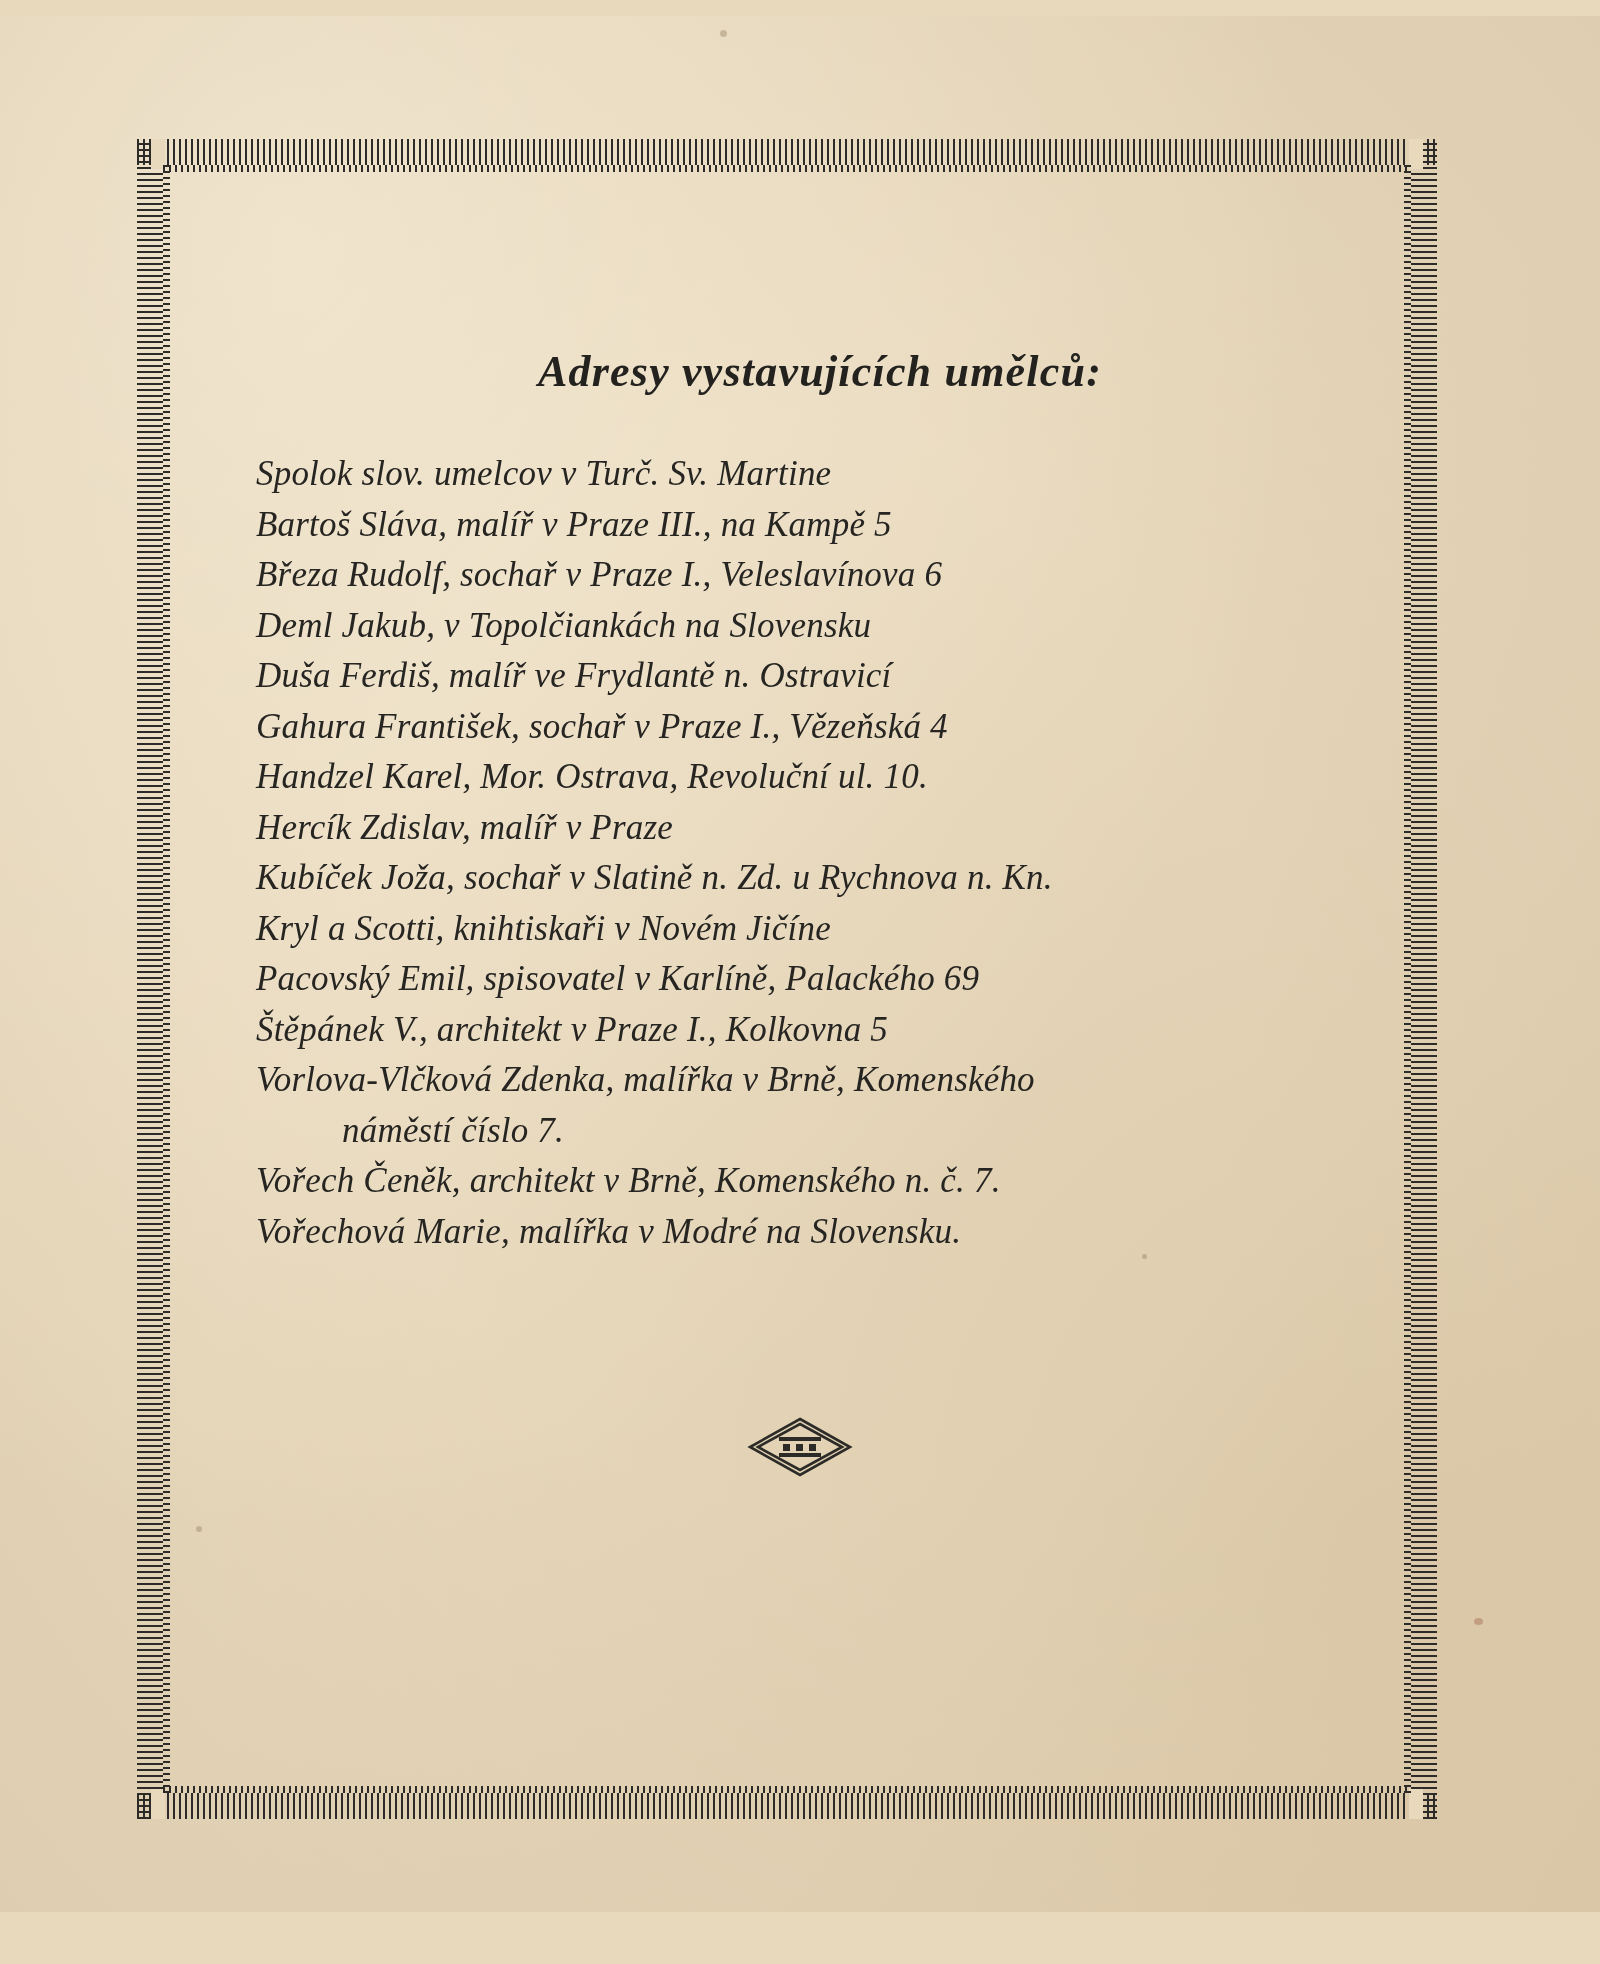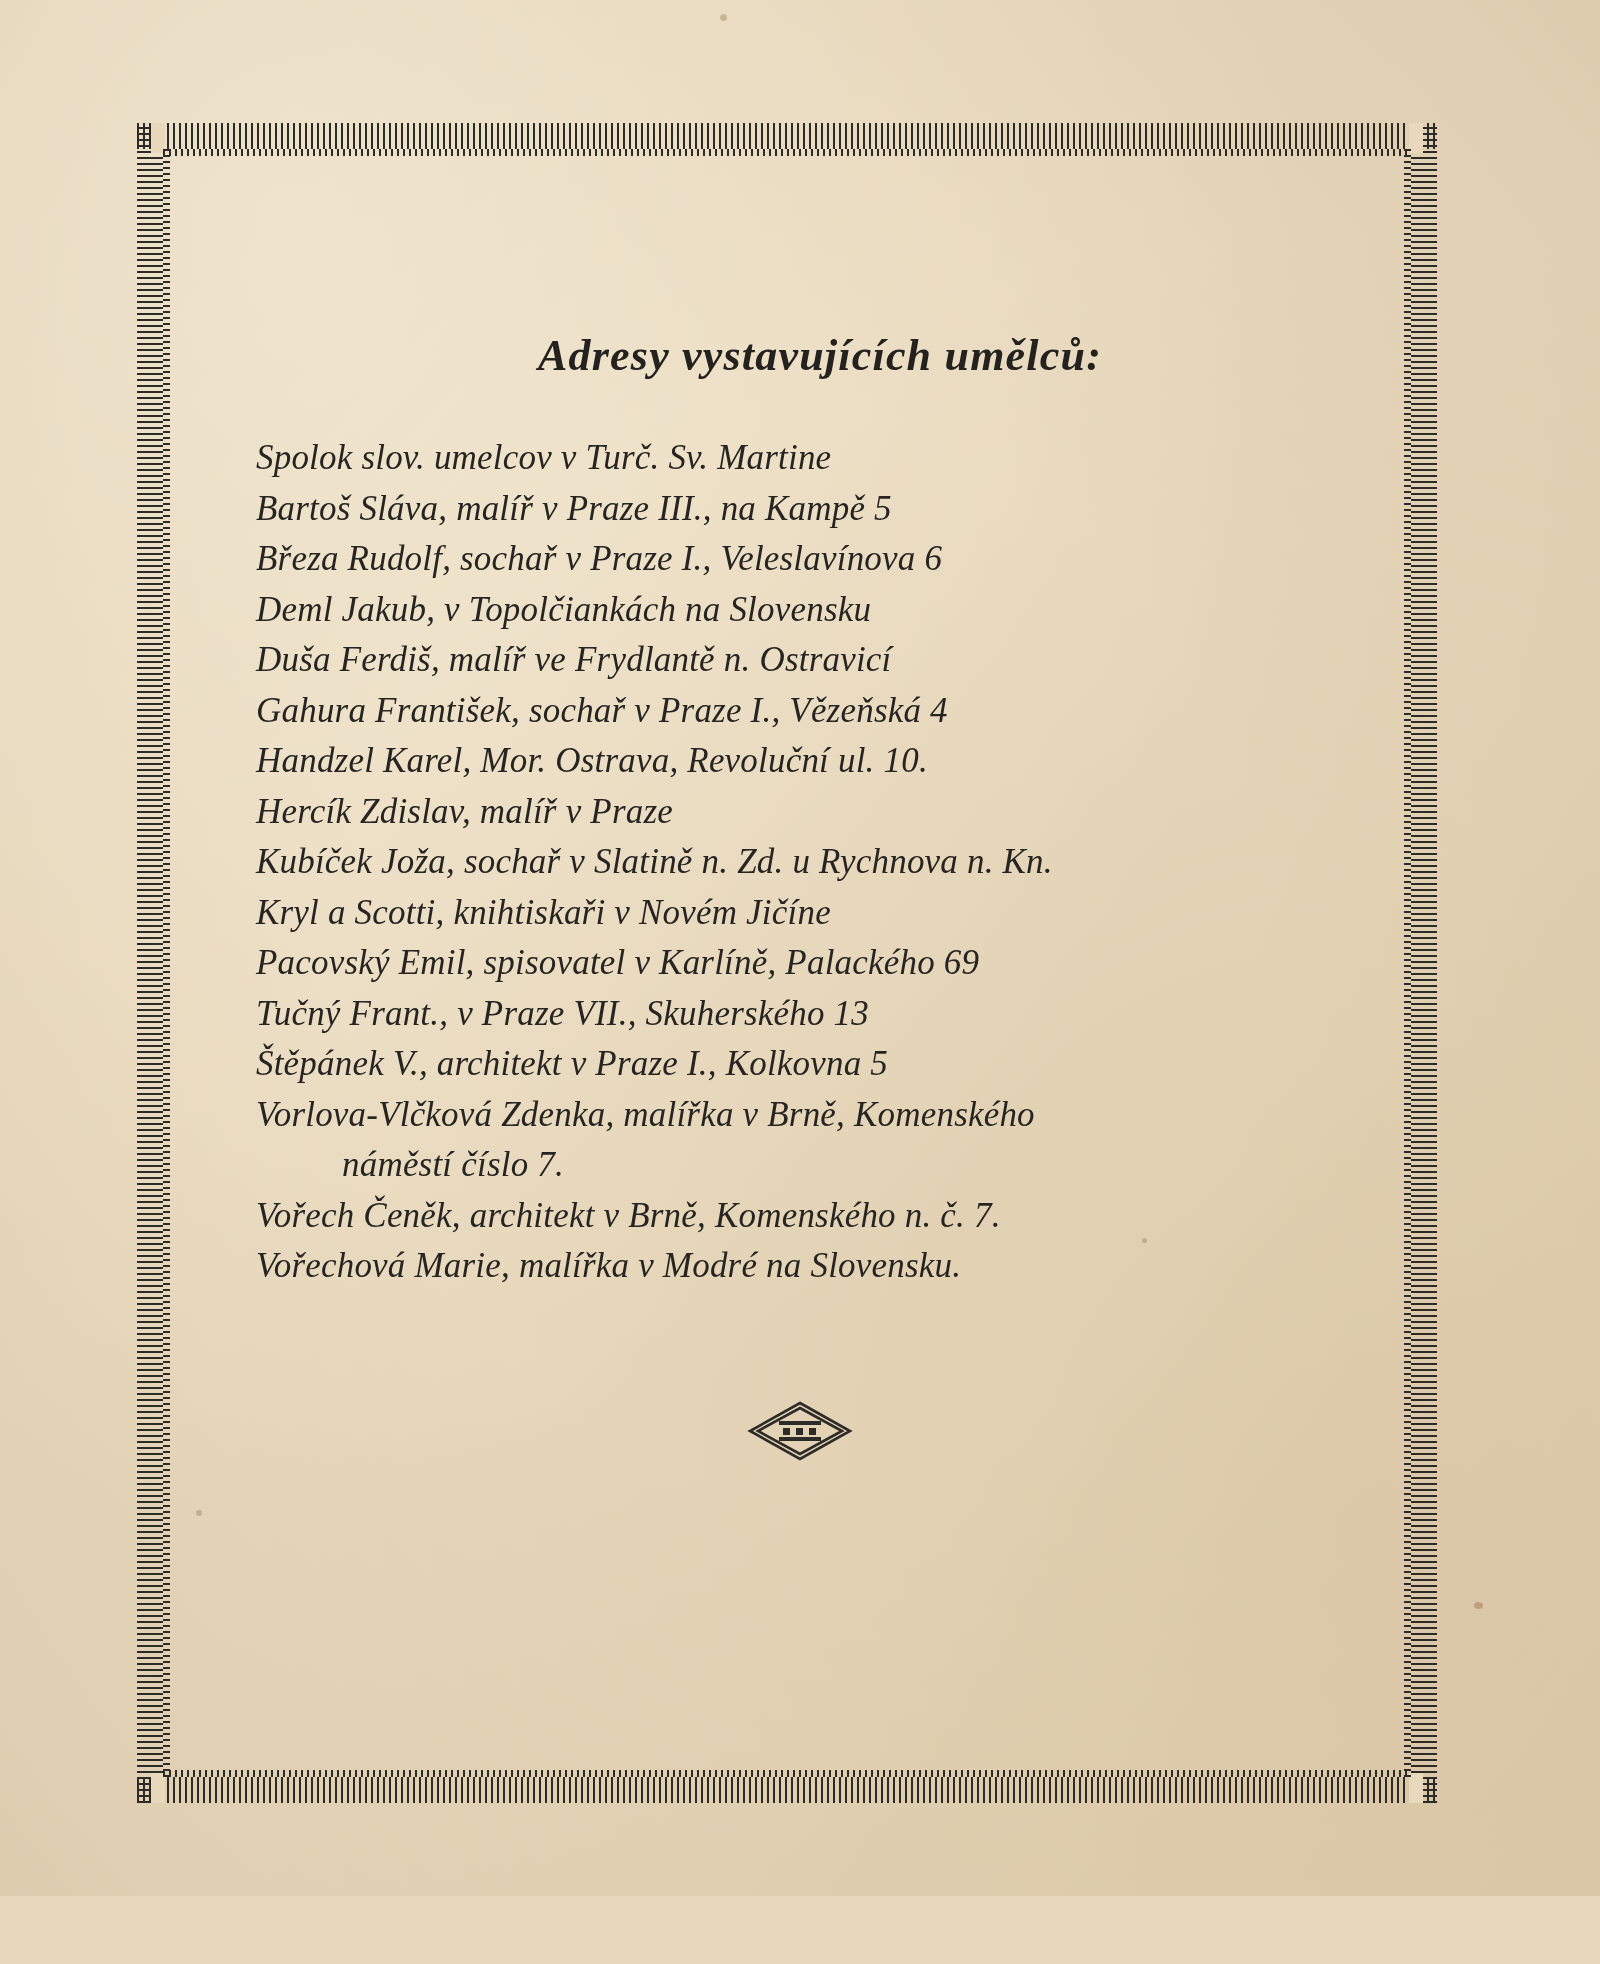--- a/index.html
+++ b/index.html
@@ -19,21 +19,21 @@
     position: absolute;
     inset: 0;
     background:
       radial-gradient(ellipse at 18% 12%, rgba(255,248,232,0.45), rgba(255,248,232,0) 55%),
       radial-gradient(ellipse at 85% 80%, rgba(196,170,130,0.28), rgba(196,170,130,0) 60%),
       radial-gradient(ellipse at 50% 50%, rgba(232,217,189,0) 40%, rgba(176,150,112,0.18) 100%);
     pointer-events: none;
   }
   .page {
     position: absolute;
-    left: 0; top: 0;
+    left: 0; top: 16px;
     width: 1600px;
     height: 1896px;
   }
   
   .frame {
     position: absolute;
     left: 137px;
     top: 123px;
     width: 1300px;
     height: 1680px;
@@ -197,21 +197,20 @@
         <li>Bartoš Sláva, malíř v Praze III., na Kampě 5</li>
         <li>Březa Rudolf, sochař v Praze I., Veleslavínova 6</li>
         <li>Deml Jakub, v Topolčiankách na Slovensku</li>
         <li>Duša Ferdiš, malíř ve Frydlantě n. Ostravicí</li>
         <li>Gahura František, sochař v Praze I., Vězeňská 4</li>
         <li>Handzel Karel, Mor. Ostrava, Revoluční ul. 10.</li>
         <li>Hercík Zdislav, malíř v Praze</li>
         <li>Kubíček Joža, sochař v Slatině n. Zd. u Rychnova n. Kn.</li>
         <li>Kryl a Scotti, knihtiskaři v Novém Jičíne</li>
         <li>Pacovský Emil, spisovatel v Karlíně, Palackého 69</li>
-        <li>Tučný Frant., v Praze VII., Skuherského 13</li>
         <li>Štěpánek V., architekt v Praze I., Kolkovna 5</li>
         <li>Vorlova-Vlčková Zdenka, malířka v Brně, Komenského</li>
         <li class="cont">náměstí číslo 7.</li>
         <li>Vořech Čeněk, architekt v Brně, Komenského n. č. 7.</li>
         <li>Vořechová Marie, malířka v Modré na Slovensku.</li>
       </ul>
   </div>
 
   <div class="colophon">
     <svg class="logo" viewBox="0 0 108 62">

